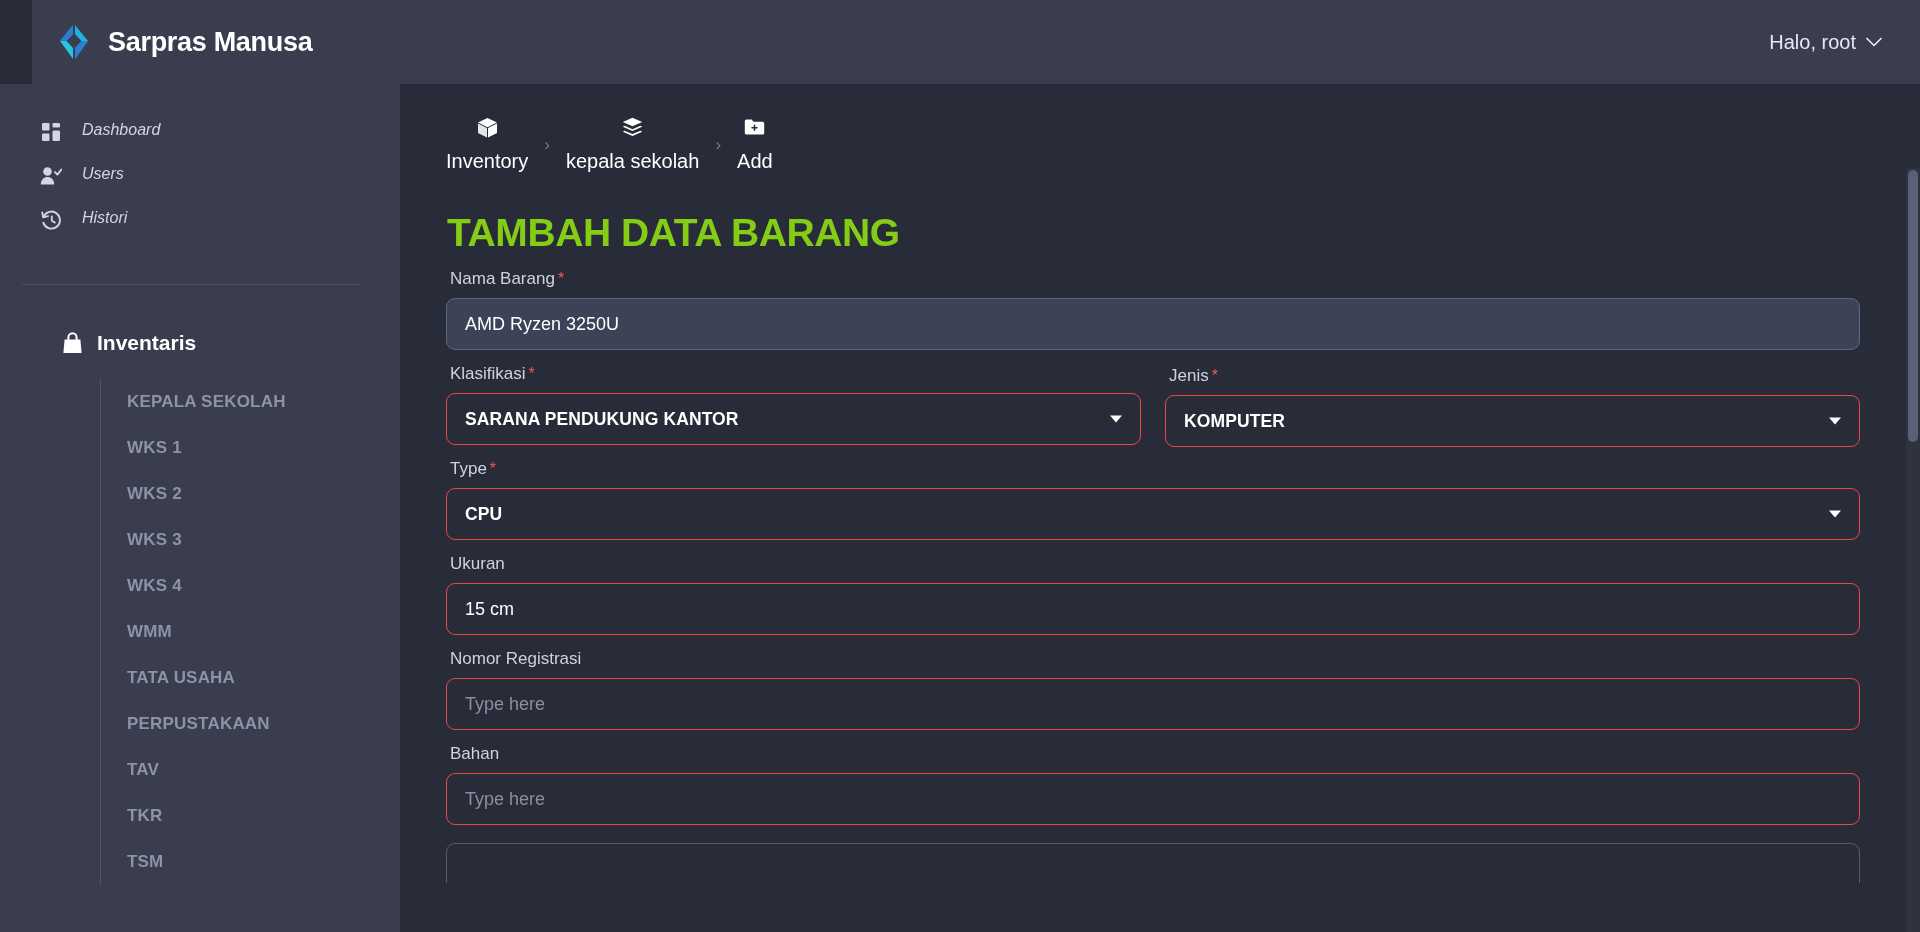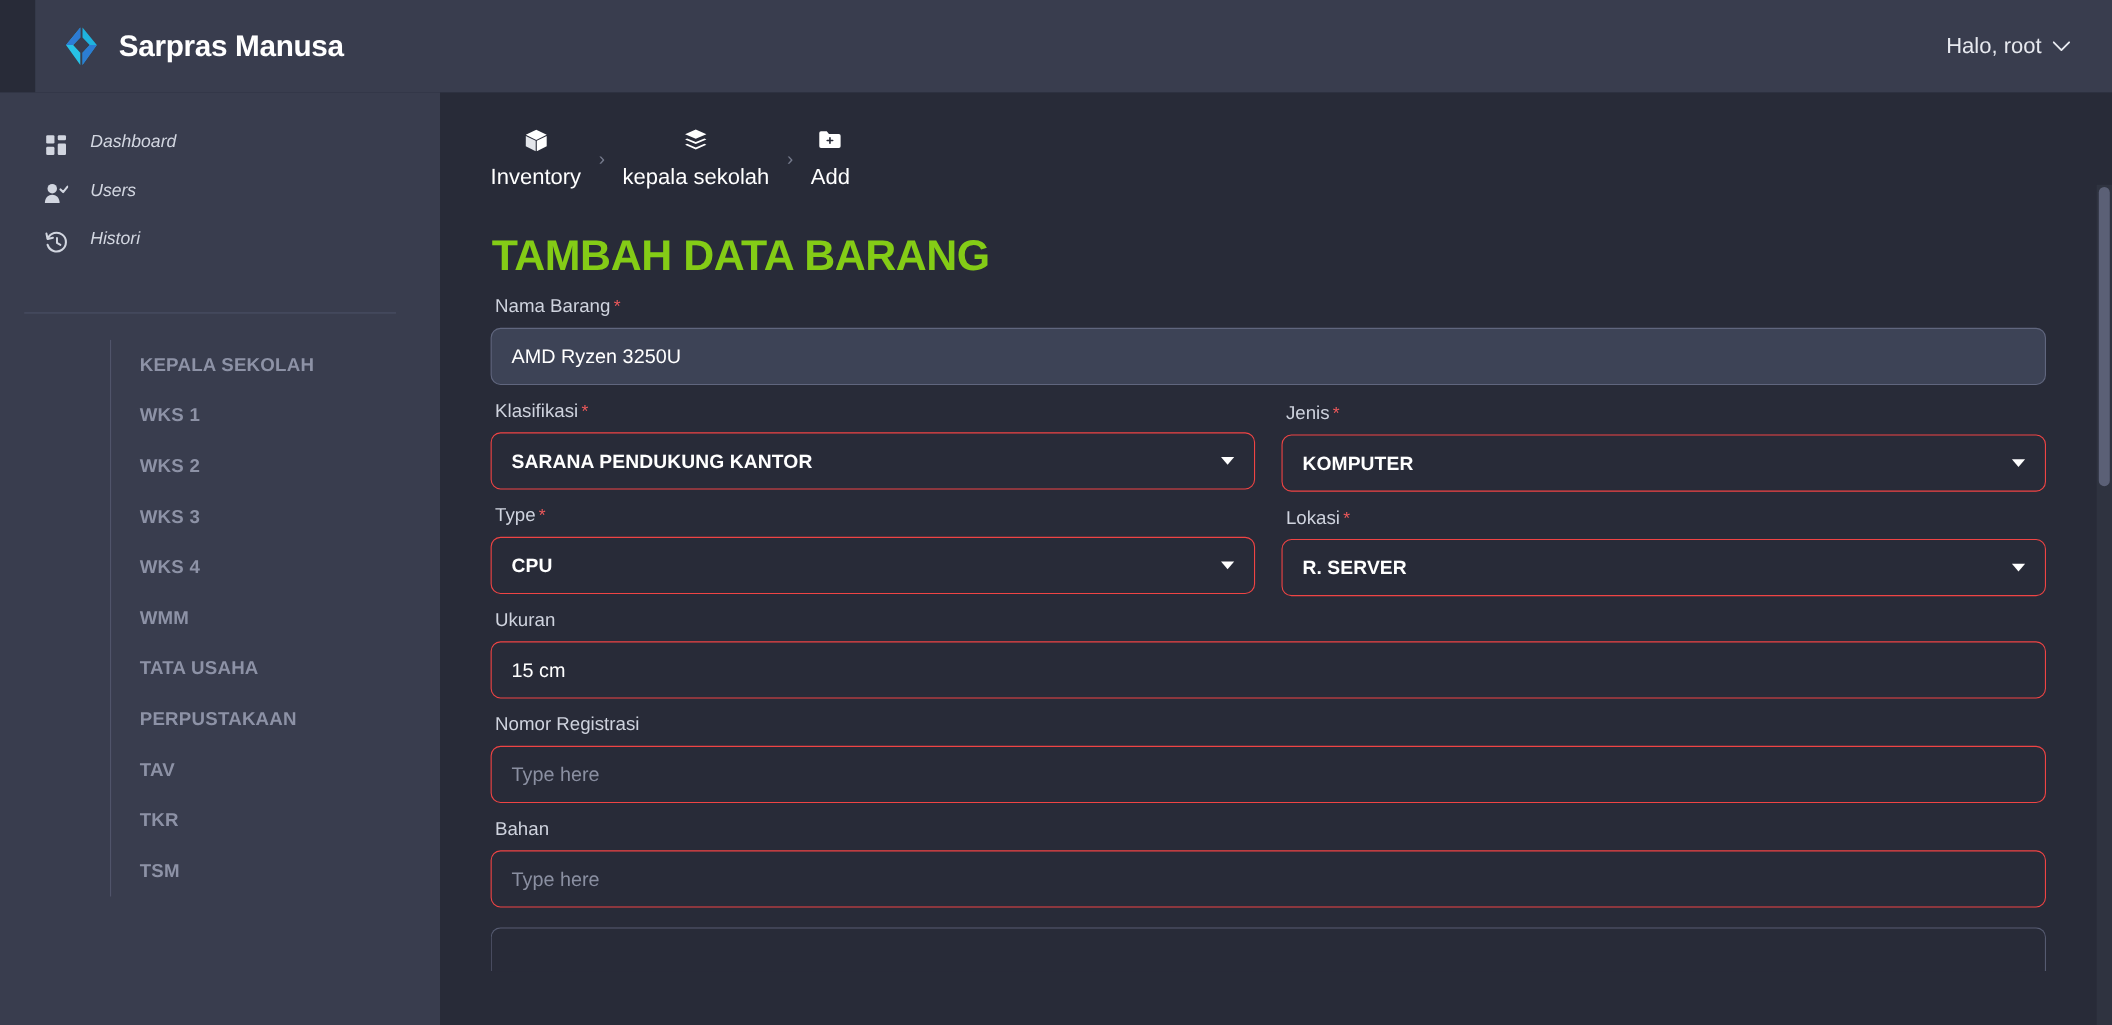--- a/index.html
+++ b/index.html
@@ -233,20 +233,29 @@
             <path d="M2.5 7 A8.5 8.5 0 1 1 2.3 12.6" fill="none" stroke="#d2d6e0" stroke-width="1.9" stroke-linecap="round"></path>
             <path d="M1.2 2.4 L2.3 7.3 L7.1 6.1" fill="none" stroke="#d2d6e0" stroke-width="1.9" stroke-linecap="round" stroke-linejoin="round"></path>
             <path d="M10.8 6.4 L10.8 10.8 L13.9 12.6" fill="none" stroke="#d2d6e0" stroke-width="1.8" stroke-linecap="round" stroke-linejoin="round"></path>
           </svg>
         </span>
         <span>Histori</span>
       </div>
 
       <div class="nav-divider"></div>
 
+      <div class="section-head">
+        <span class="nav-ico">
+          <svg width="21" height="22" viewBox="0 0 21 22" xmlns="http://www.w3.org/2000/svg">
+            <path d="M6.4 7.5 V5.4 A4.1 4.1 0 0 1 14.6 5.4 V7.5" fill="none" stroke="#ffffff" stroke-width="2.1" stroke-linecap="round"></path>
+            <path d="M2.6 7.6 H18.4 L19.6 21 H1.4 Z" fill="#ffffff"></path>
+          </svg>
+        </span>
+        <span>Inventaris</span>
+      </div>
 
       <div class="sub-list">
         <span class="sub-item">KEPALA SEKOLAH</span>
         <span class="sub-item">WKS 1</span>
         <span class="sub-item">WKS 2</span>
         <span class="sub-item">WKS 3</span>
         <span class="sub-item">WKS 4</span>
         <span class="sub-item">WMM</span>
         <span class="sub-item">TATA USAHA</span>
         <span class="sub-item">PERPUSTAKAAN</span>
@@ -340,31 +349,20 @@
               <div class="field">
                 <label class="field-label">
                   <span>Type</span><span class="req">*</span>
                 </label>
                 <div class="select">
                   <span class="sel-val">CPU</span>
                   <span class="caret"></span>
                 </div>
               </div>
             </div>
-            <div class="col nudge-down-2">
-              <div class="field">
-                <label class="field-label">
-                  <span>Lokasi</span><span class="req">*</span>
-                </label>
-                <div class="select">
-                  <span class="sel-val">R. SERVER</span>
-                  <span class="caret"></span>
-                </div>
-              </div>
-            </div>
           </div>
 
           <div class="field">
             <label class="field-label">
               <span>Ukuran</span>
             </label>
             <div class="input">
               <span>15 cm</span>
             </div>
           </div>

